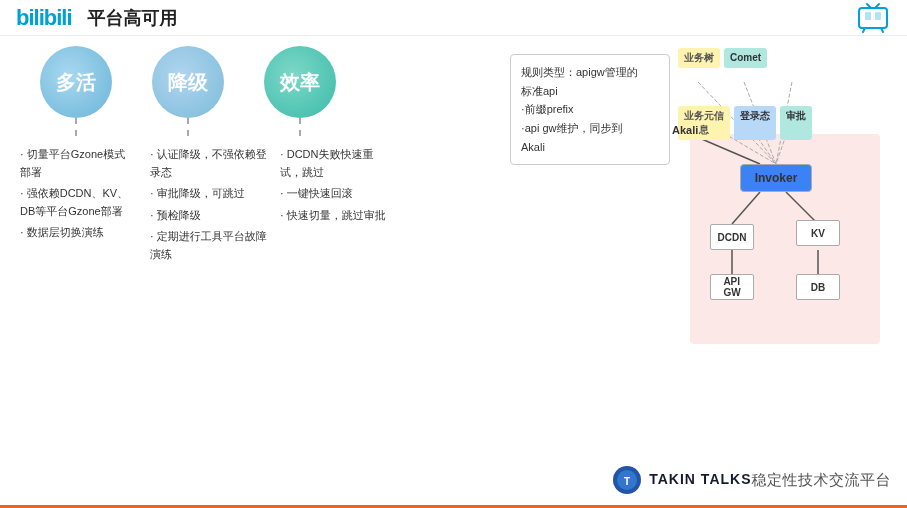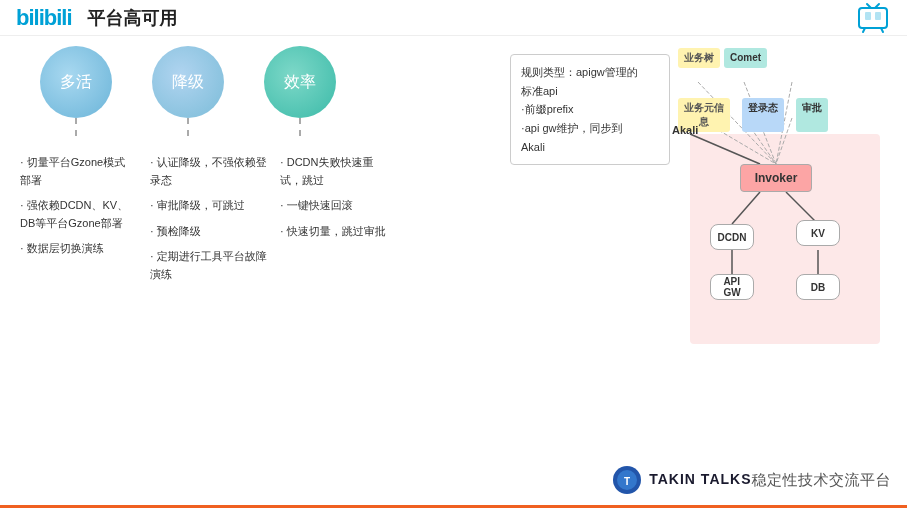--- a/index.html
+++ b/index.html
@@ -65,22 +65,22 @@
       align-items: center;
       gap: 0;
     }
     .circle {
       width: 72px;
       height: 72px;
       border-radius: 50%;
       display: flex;
       align-items: center;
       justify-content: center;
-      font-size: 16px;
-      font-weight: normal;
+      font-size: 20px;
+      font-weight: bold;
       color: #fff;
       position: relative;
     }
     .circle-duohuo {
       background: radial-gradient(circle at 40% 40%, #a8d8f0, #6ab4d8);
     }
     .circle-jiangji {
       background: radial-gradient(circle at 40% 40%, #b0d4f0, #7bbcd8);
     }
     .circle-xiaolv {
@@ -99,21 +99,20 @@
       margin-top: 0;
     }
     .bullet-col {
       font-size: 11px;
       color: #333;
       line-height: 1.6;
       min-width: 120px;
     }
     .bullet-col p {
       margin-bottom: 4px;
-      margin-top: 8px;
     }
     
     .middle-section {
       width: 170px;
       flex-shrink: 0;
       padding-left: 10px;
     }
     .info-box {
       border: 1px solid #ccc;
       border-radius: 4px;
@@ -156,38 +155,38 @@
       background: #fde8e8;
       border-radius: 4px;
       z-index: 0;
     }
     .invoker-box {
       position: absolute;
       top: 118px;
       left: 70px;
       width: 72px;
       height: 28px;
-      background: #fca5a5;
+      background: #3b82f6;
       border: 1.5px solid #aaa;
       border-radius: 4px;
       display: flex;
       align-items: center;
       justify-content: center;
       font-size: 12px;
       font-weight: bold;
       color: #333;
       z-index: 2;
     }
     .small-box {
       position: absolute;
       width: 44px;
       height: 26px;
       background: #fff;
       border: 1.5px solid #aaa;
-      border-radius: 8px;
+      border-radius: 2px;
       display: flex;
       align-items: center;
       justify-content: center;
       font-size: 10px;
       font-weight: bold;
       color: #333;
       z-index: 2;
     }
     .akali-label {
       position: absolute;
@@ -309,21 +308,21 @@
   </div>
 
   <div class="right-section">
     <div class="diagram-area">
 
       <div style="position:absolute; top:2px; left:8px; display:flex; gap:4px; z-index:3;">
         <div class="label-box label-yellow">业务树</div>
         <div class="label-box label-teal">Comet</div>
       </div>
 
-      <div style="position:absolute; top:52px; left:8px; display:flex; gap:12px; z-index:3;">
+      <div style="position:absolute; top:60px; left:8px; display:flex; gap:4px; z-index:3;">
         <div class="label-box label-yellow">业务元信<br>息</div>
         <div class="label-box label-blue">登录态</div>
         <div class="label-box label-teal">审批</div>
       </div>
 
       <div class="akali-label" style="top: 78px; left: 2px;">Akali</div>
 
       <div class="pink-box"></div>
 
       <svg style="position:absolute;top:0;left:0;width:220px;height:310px;z-index:1;" viewBox="0 0 220 310">

